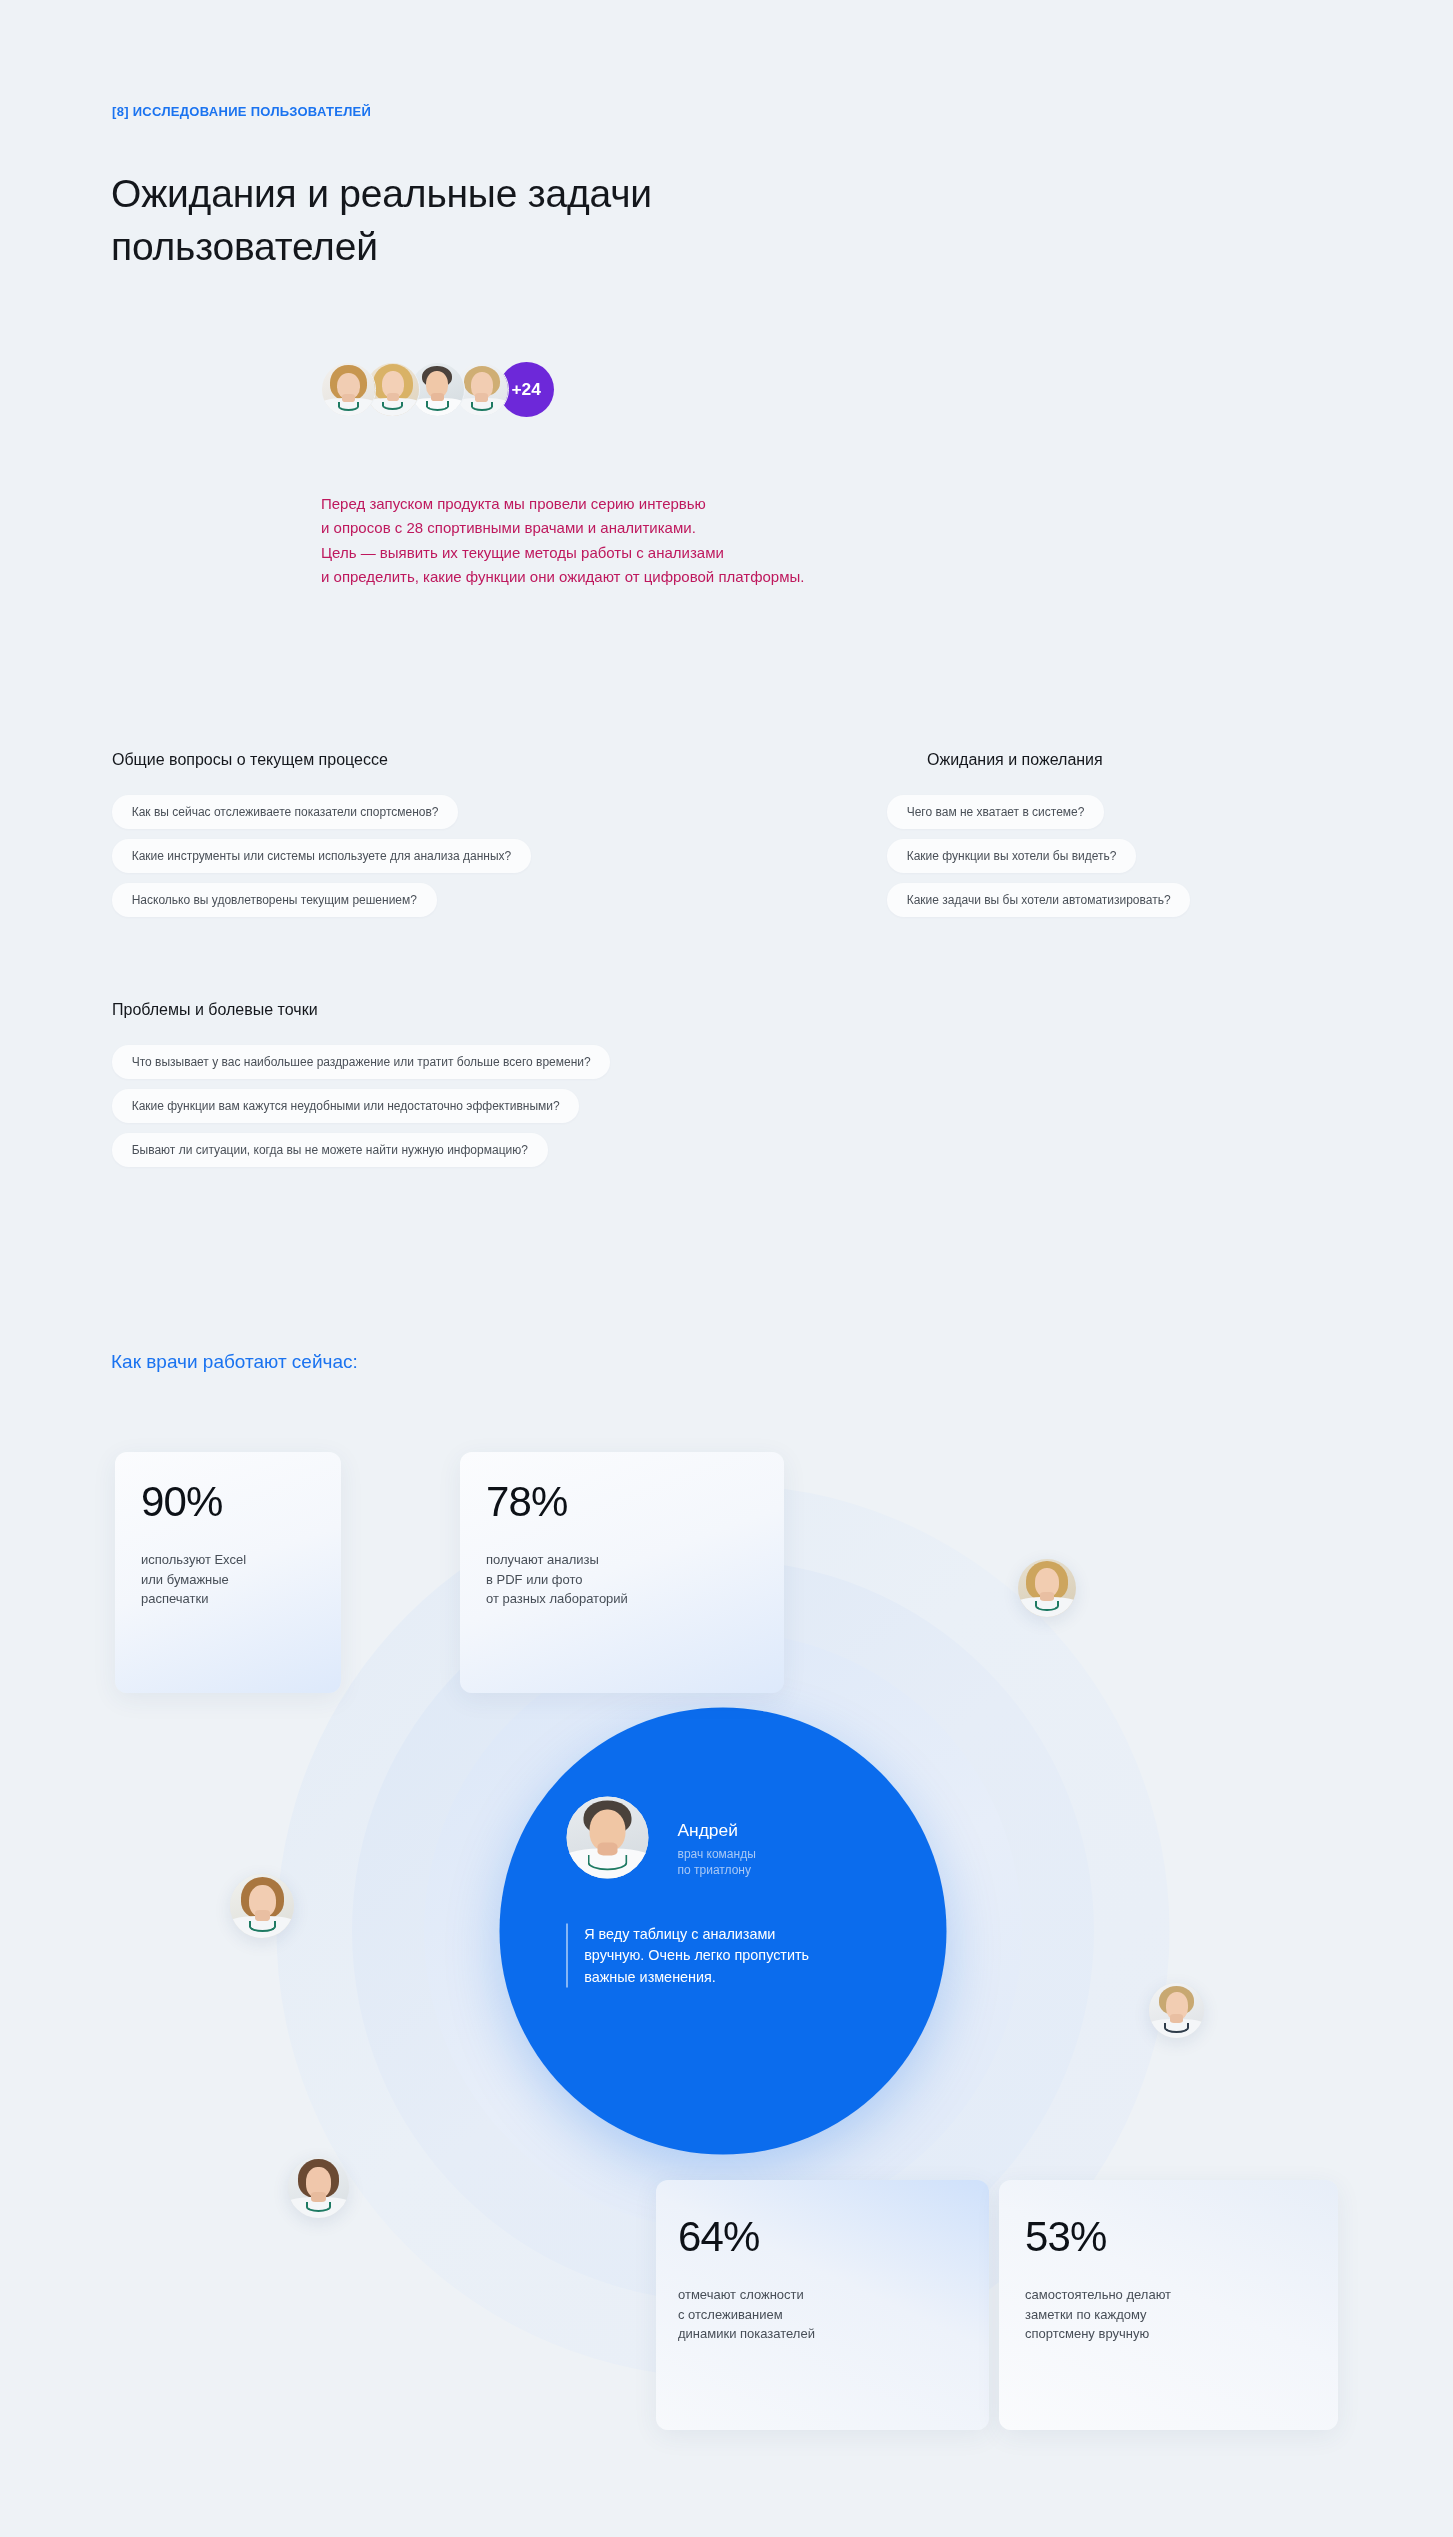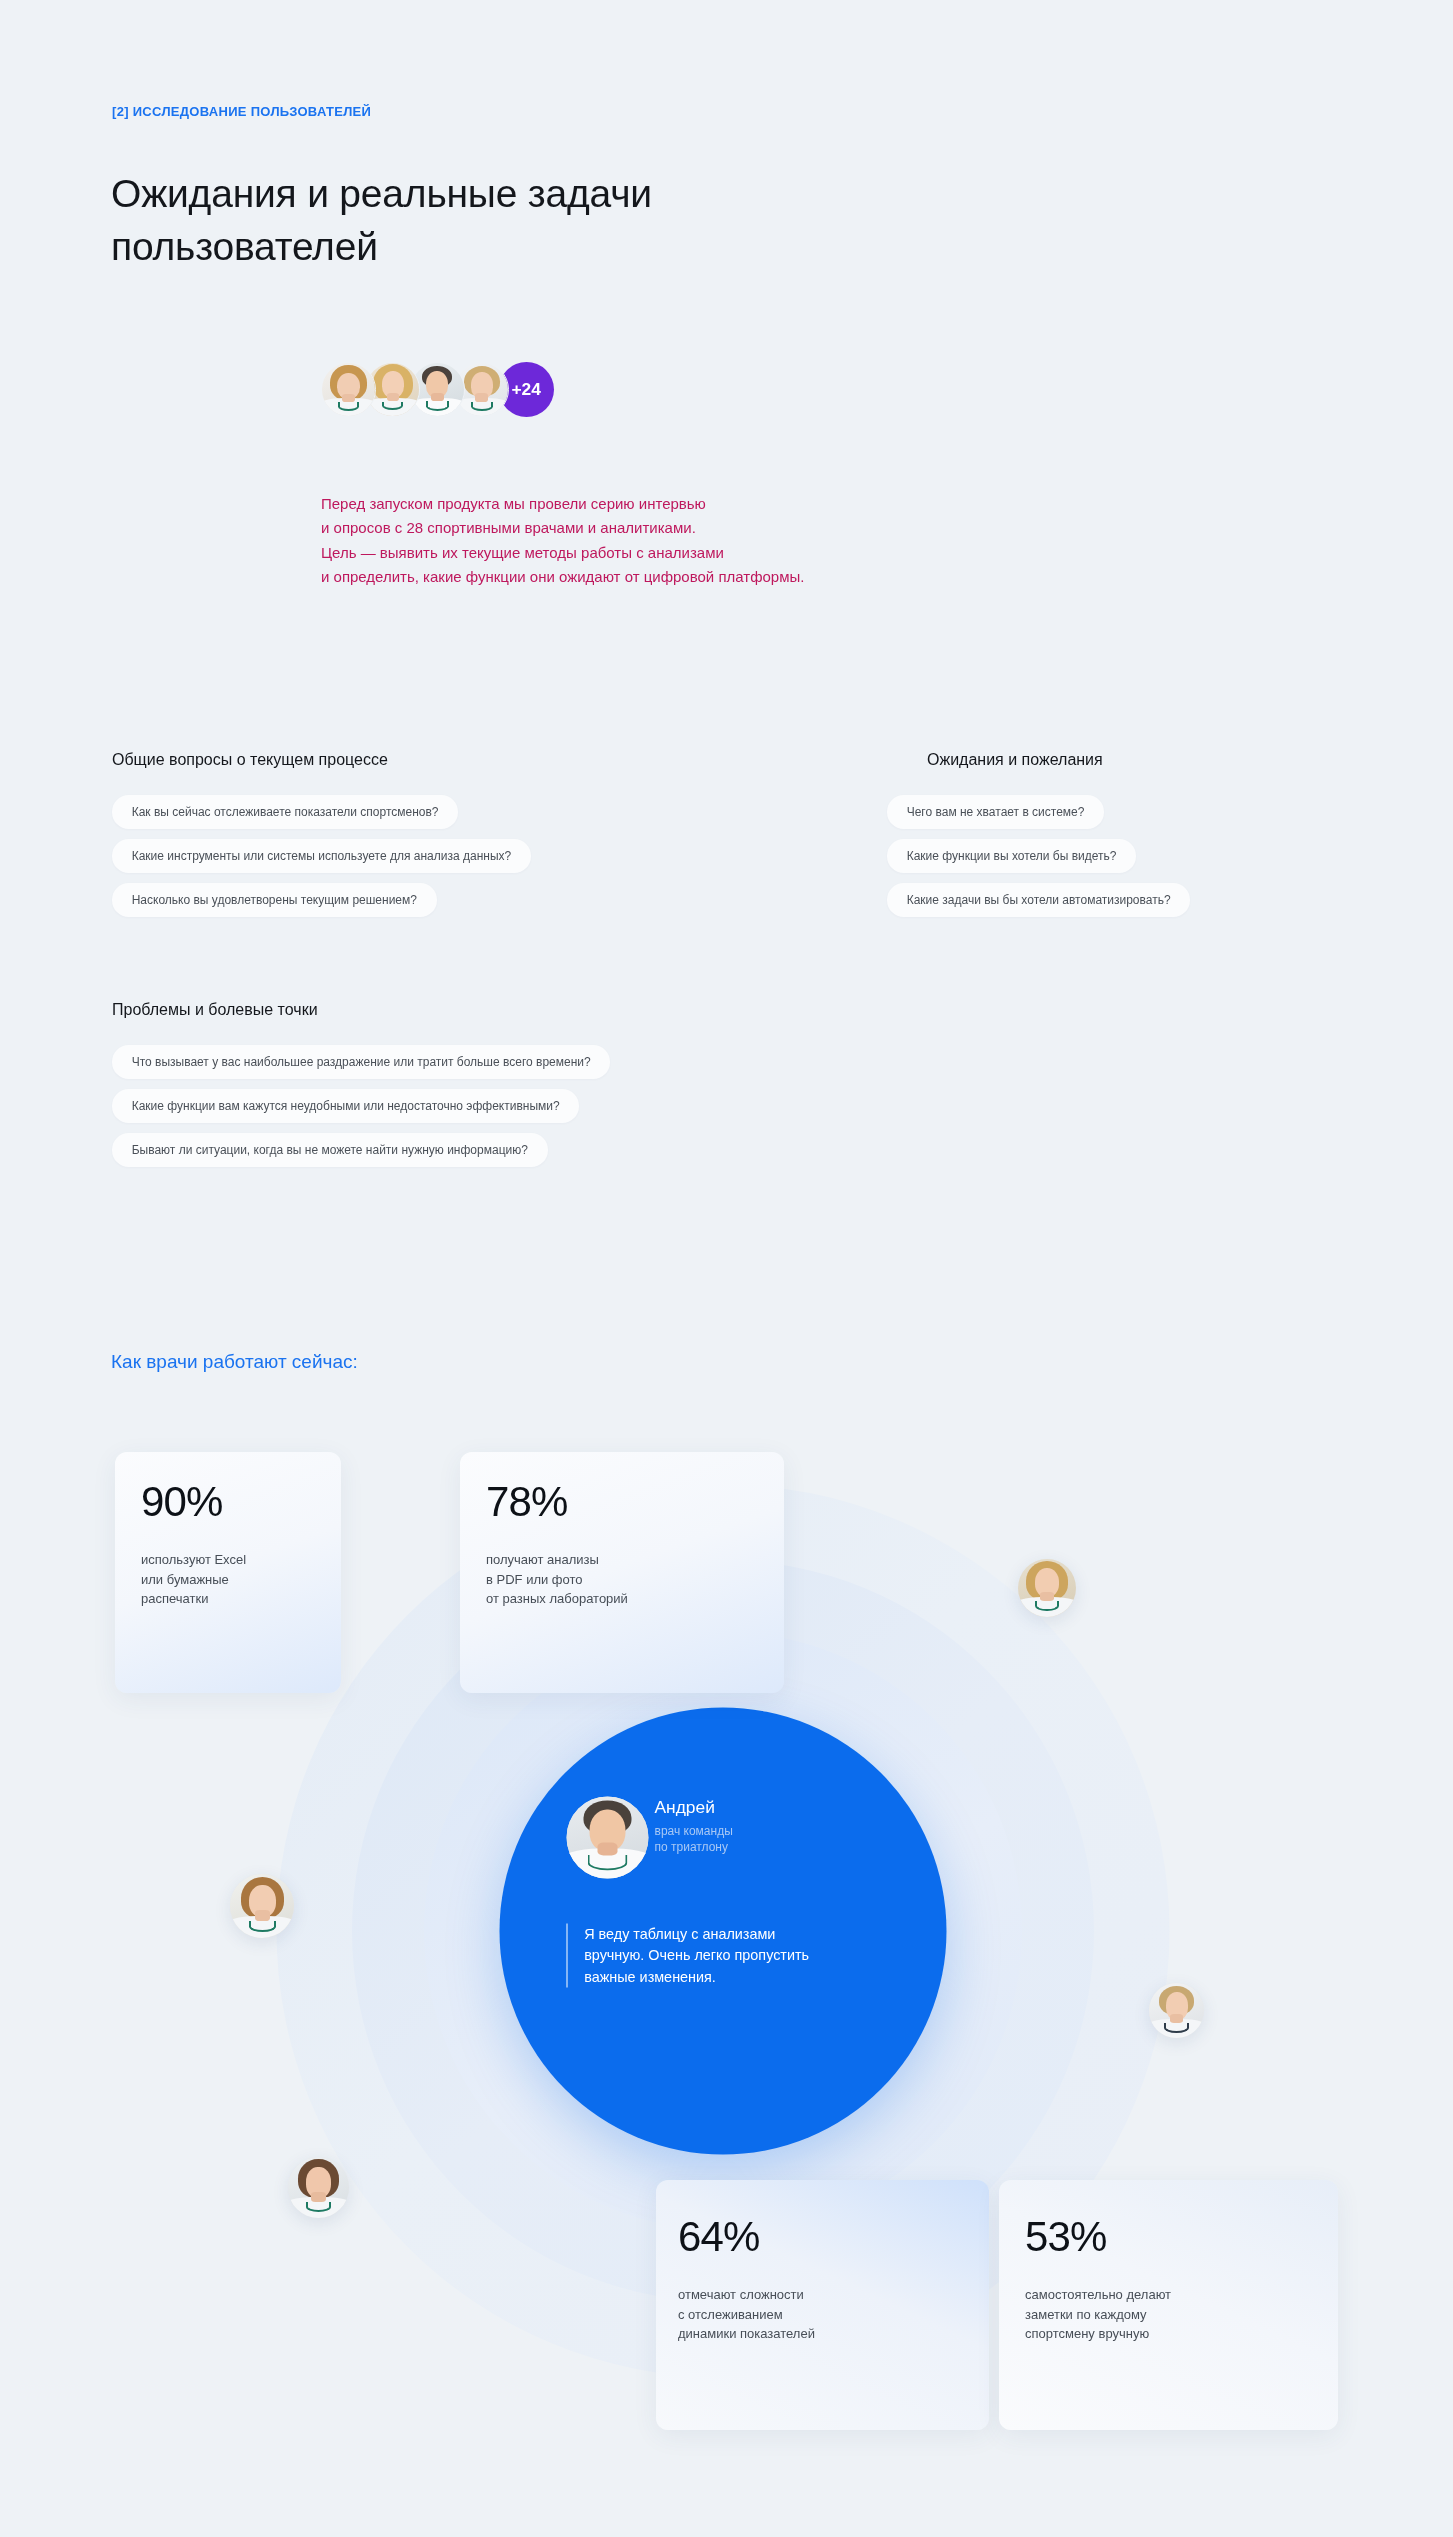--- a/index.html
+++ b/index.html
@@ -151,21 +151,21 @@
     border-radius: 50%;
     background: #0b6ced;
     box-shadow: 0 18px 53px rgba(11,108,237,0.25);
   }
   .core-inner {
     position: absolute;
     left: 67px;
     top: 89px;
     width: 326px;
   }
-  .core-person { display: flex; align-items: flex-start; gap: 6px; }
+  .core-person { display: flex; align-items: flex-end; gap: 29px; }
   .core-avatar {
     width: 82px; height: 82px; border-radius: 50%;
     overflow: hidden; position: relative; flex: 0 0 auto;
     background: #dfe3e6;
   }
   .core-name { color: #ffffff; font-size: 17.4px; line-height: 1.2; margin-bottom: 5.3px; }
   .core-role { color: #a8c8f5; font-size: 12px; line-height: 1.35; }
   .core-quote {
     margin-top: 45px;
     padding-left: 16.7px;
@@ -222,21 +222,21 @@
                 background: #f4f6f8; border-radius: 42% 42% 0 0; }
   .face .neck { position: absolute; border-radius: 30%; }
   .face .steth { position: absolute; border: 2.3px solid #1e7a62; border-top: none;
                  border-radius: 0 0 50% 50%; }
 </style>
 </head>
 <body>
 
 <div class="page">
 
-  <div class="eyebrow">[2] ИССЛЕДОВАНИЕ ПОЛЬЗОВАТЕЛЕЙ</div>
+  <div class="eyebrow">[8] ИССЛЕДОВАНИЕ ПОЛЬЗОВАТЕЛЕЙ</div>
   <div class="page-title">
     <div>Ожидания и реальные задачи</div>
     <div>пользователей</div>
   </div>
 
   <div class="avatar-strip">
     <div class="av">
       <div class="face">
         <div class="bg" style="background:linear-gradient(160deg,#f3f1ee,#e3e0da);"></div>
         <div class="hair" style="left:16%;top:4%;width:68%;height:66%;background:#c7964f;"></div>

